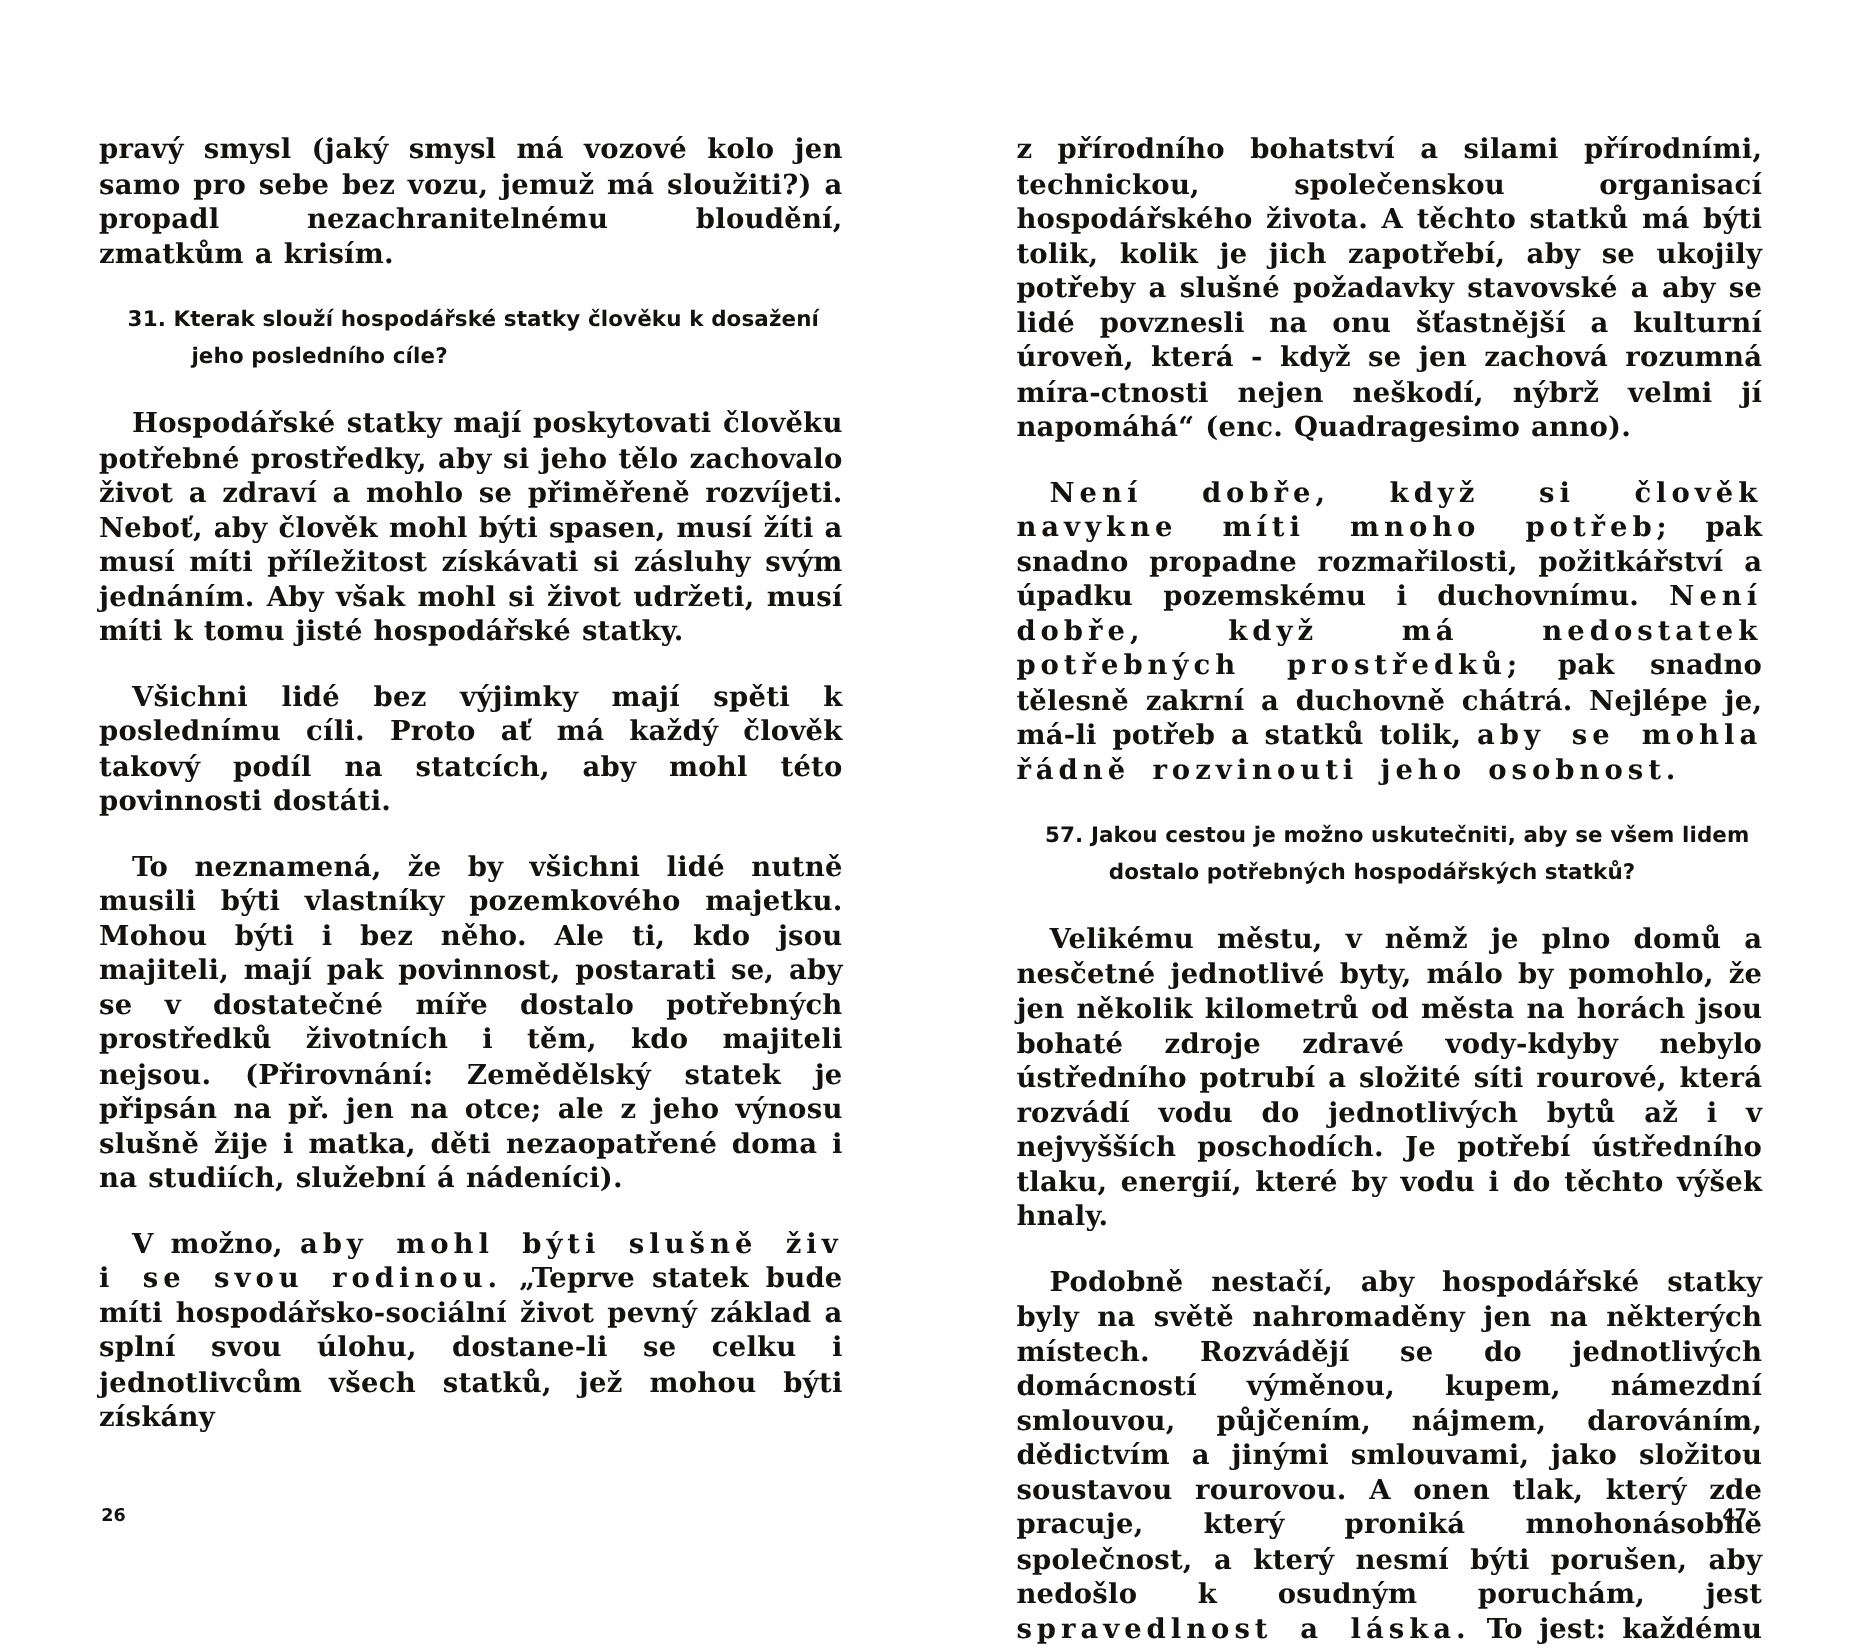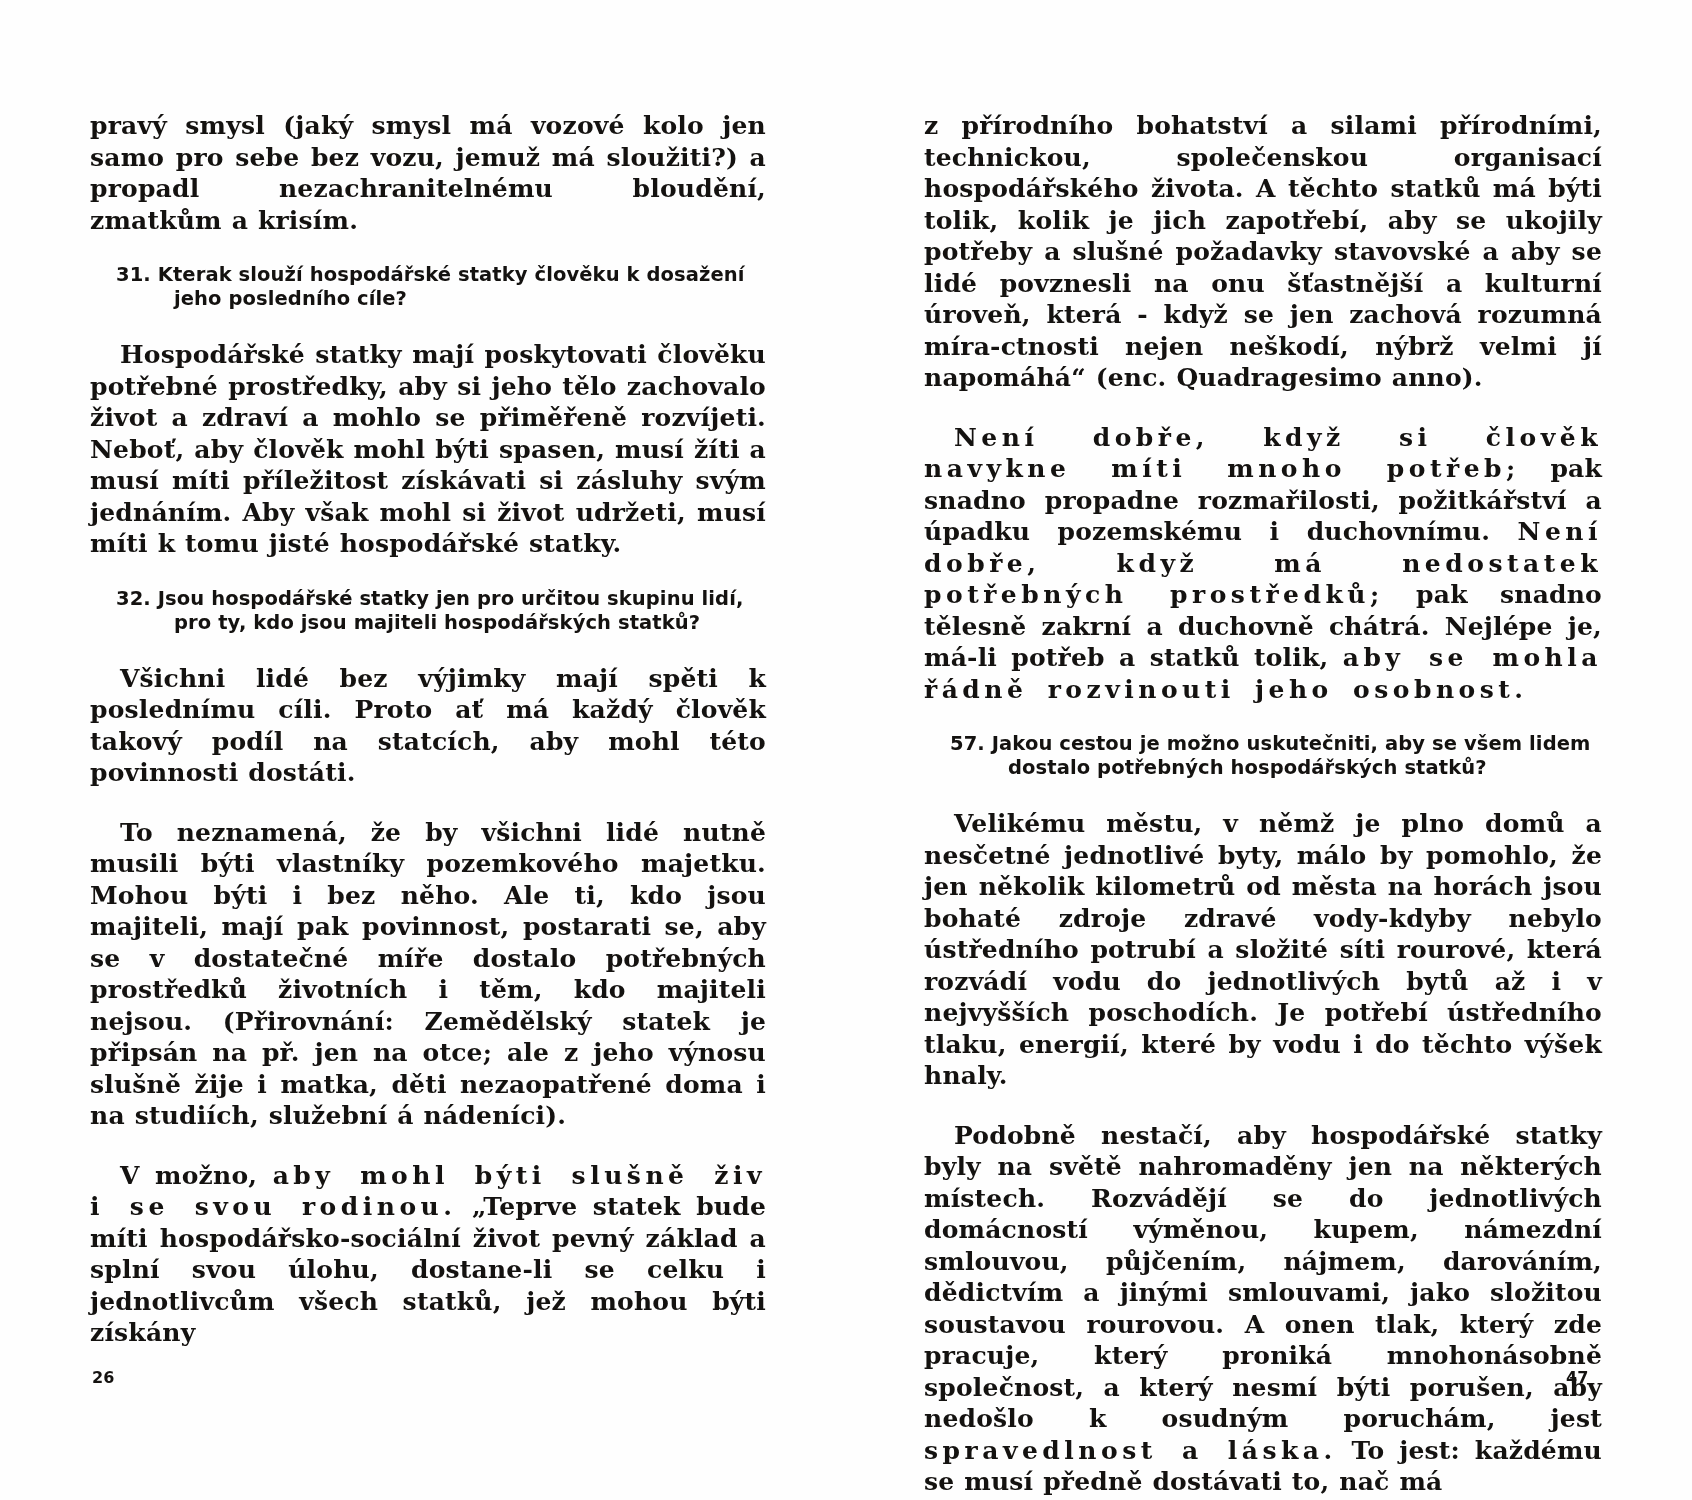--- a/index.html
+++ b/index.html
@@ -9,39 +9,39 @@
   html,body{margin:0;padding:0;}
   body{
     width:1692px;height:1500px;
     background:var(--paper);
     font-family:"DejaVu Serif", serif;
     color:var(--ink);
     position:relative;
     overflow:hidden;
   }
   .spread{position:absolute;inset:0;}
-  .col{position:absolute;top:110px;}
+  .col{position:absolute;top:120px;}
   .col.left{left:90px;width:676px;}
   .col.right{left:924px;width:678px;}
   p.body{
     margin:0;
     font-size:25px;
     line-height:31.5px;
     font-weight:700;
     text-align:justify;
     letter-spacing:0.2px;
     word-spacing:1px;
   }
   p.body.ind{text-indent:30px;margin-top:28px;}
   .sp{letter-spacing:4.5px;word-spacing:7px;}
   h3.q{
     font-family:"DejaVu Sans", sans-serif;
     font-weight:700;
     font-size:19.5px;
-    line-height:24px;
+    line-height:34px;
     margin:27px 0 13px 0;
     padding-left:84px;
     text-indent:-58px;
     letter-spacing:0.1px;
   }
   .pnum{
     position:absolute;
     font-family:"DejaVu Sans", sans-serif;
     font-weight:700;
     font-size:16px;
@@ -54,21 +54,20 @@
 <body>
 
 <div class="spread">
 
   <div class="col left">
     <p class="body">pravý smysl (jaký smysl má vozové kolo jen samo pro sebe bez vozu, jemuž má sloužiti?) a propadl nezachranitelnému bloudění, zmatkům a krisím.</p>
 
     <h3 class="q">31. Kterak slouží hospodářské statky člověku k dosažení jeho posledního cíle?</h3>
     <p class="body ind">Hospodářské statky mají poskytovati člověku potřebné prostředky, aby si jeho tělo zachovalo život a zdraví a mohlo se přiměřeně rozvíjeti. Neboť, aby člověk mohl býti spasen, musí žíti a musí míti příležitost získávati si zásluhy svým jednáním. Aby však mohl si život udržeti, musí míti k tomu jisté hospodářské statky.</p>
 
-    <h3 class="q">32. Jsou hospodářské statky jen pro určitou skupinu lidí, pro ty, kdo jsou majiteli hospodářských statků?</h3>
     <p class="body ind">Všichni lidé bez výjimky mají spěti k poslednímu cíli. Proto ať má každý člověk takový podíl na statcích, aby mohl této povinnosti dostáti.</p>
     <p class="body ind">To neznamená, že by všichni lidé nutně musili býti vlastníky pozemkového majetku. Mohou býti i bez něho. Ale ti, kdo jsou majiteli, mají pak povinnost, postarati se, aby se v dostatečné míře dostalo potřebných prostředků životních i těm, kdo majiteli nejsou. (Přirovnání: Zemědělský statek je připsán na př. jen na otce; ale z jeho výnosu slušně žije i matka, děti nezaopatřené doma i na studiích, služební á nádeníci).</p>
 
     <p class="body ind"><span>V možno, </span><span class="sp">aby mohl býti slušně živ i se svou rodinou.</span><span> „Teprve statek bude míti hospodářsko-sociální život pevný základ a splní svou úlohu, dostane-li se celku i jednotlivcům všech statků, jež mohou býti získány</span></p>
   </div>
 
   <div class="col right">
     <p class="body">z přírodního bohatství a silami přírodními, technickou, společenskou organisací hospodářského života. A těchto statků má býti tolik, kolik je jich zapotřebí, aby se ukojily potřeby a slušné požadavky stavovské a aby se lidé povznesli na onu šťastnější a kulturní úroveň, která - když se jen zachová rozumná míra-ctnosti nejen neškodí, nýbrž velmi jí napomáhá“ (enc. Quadragesimo anno).</p>
     <p class="body ind"><span class="sp">Není dobře, když si člověk navykne míti mnoho potřeb;</span><span> pak snadno propadne rozmařilosti, požitkářství a úpadku pozemskému i duchovnímu. </span><span class="sp">Není dobře, když má nedostatek potřebných prostředků;</span><span> pak snadno tělesně zakrní a duchovně chátrá. Nejlépe je, má-li potřeb a statků tolik, </span><span class="sp">aby se mohla řádně rozvinouti jeho osobnost.</span></p>
 

